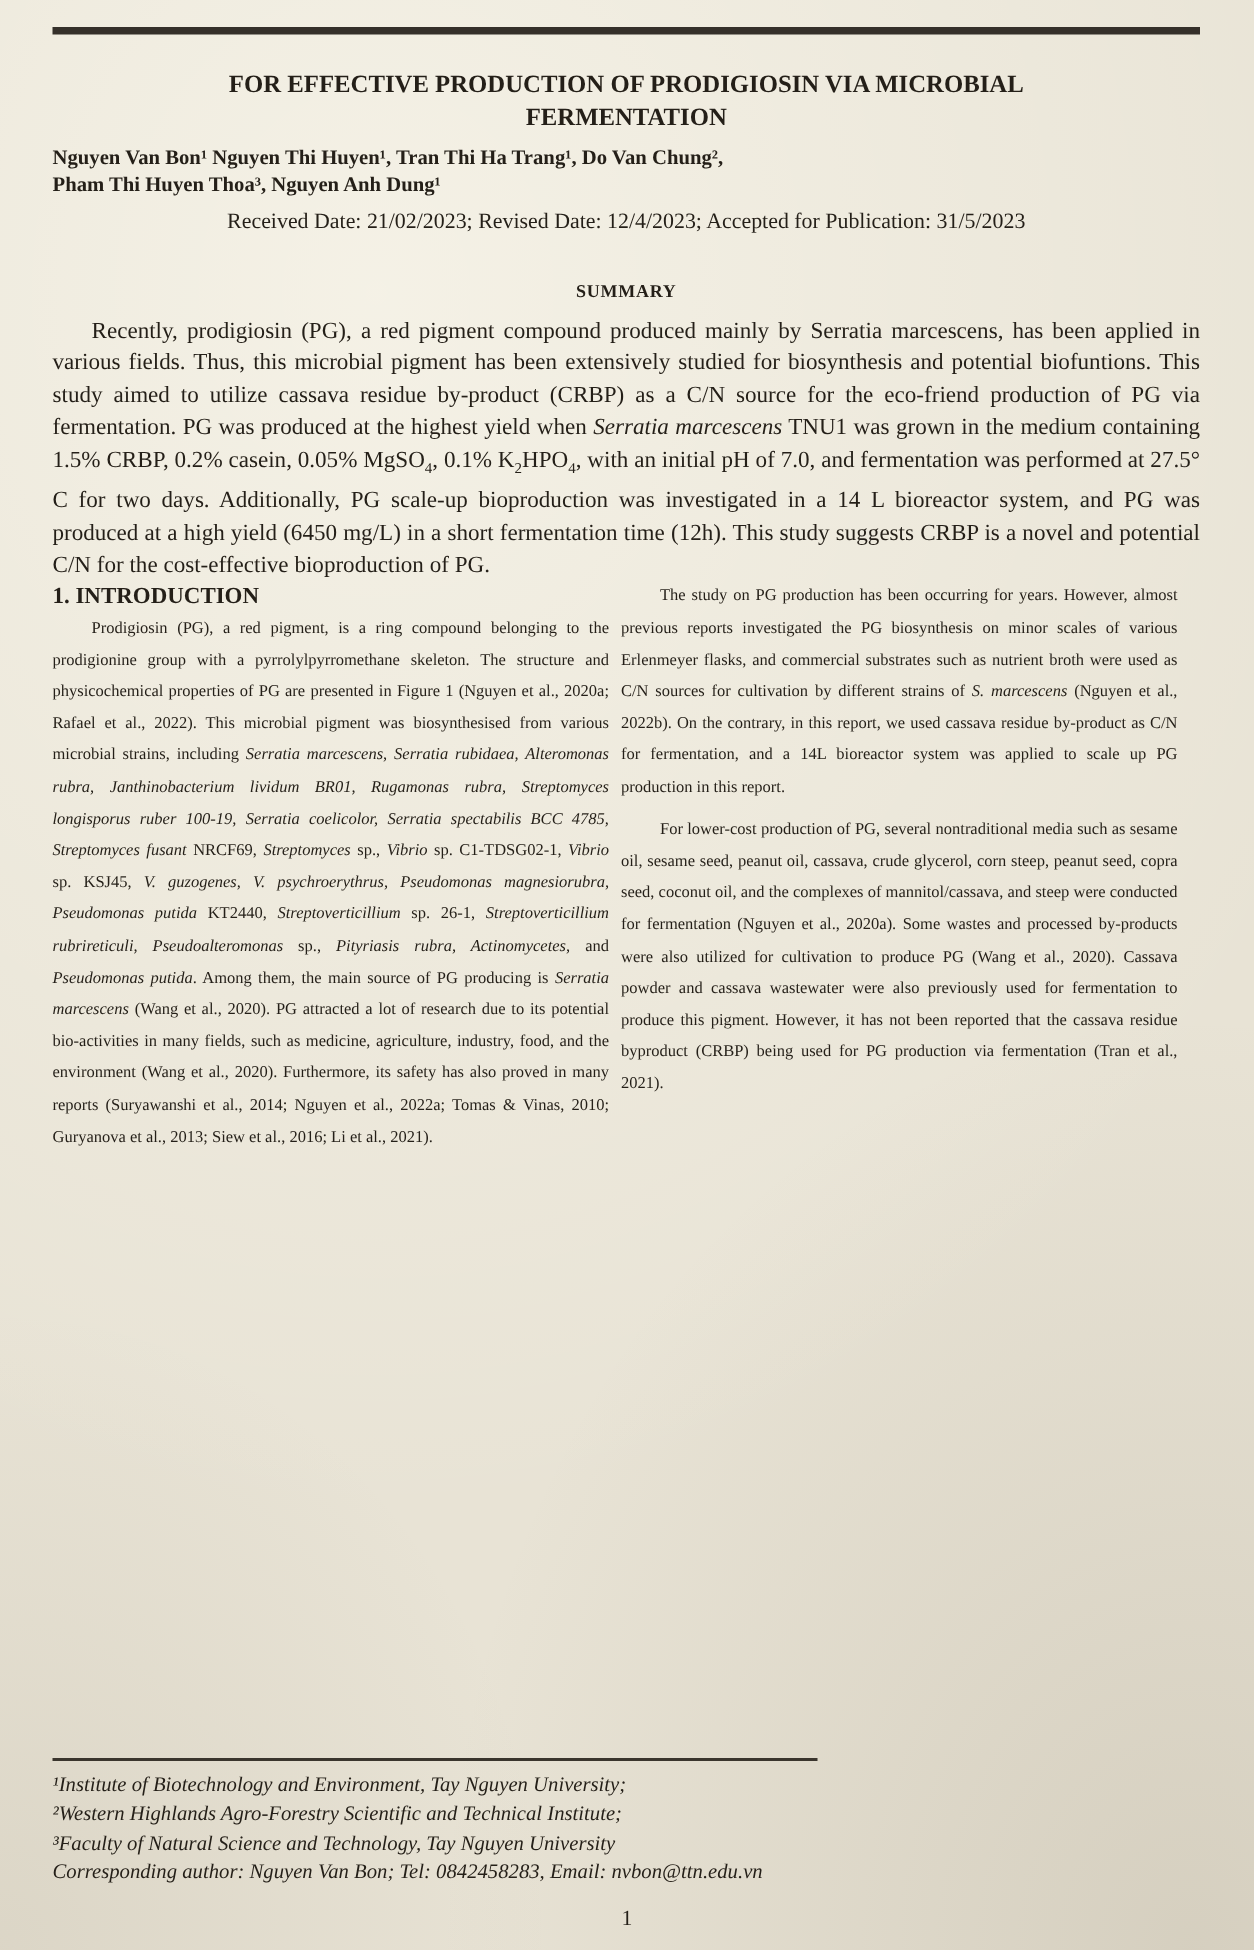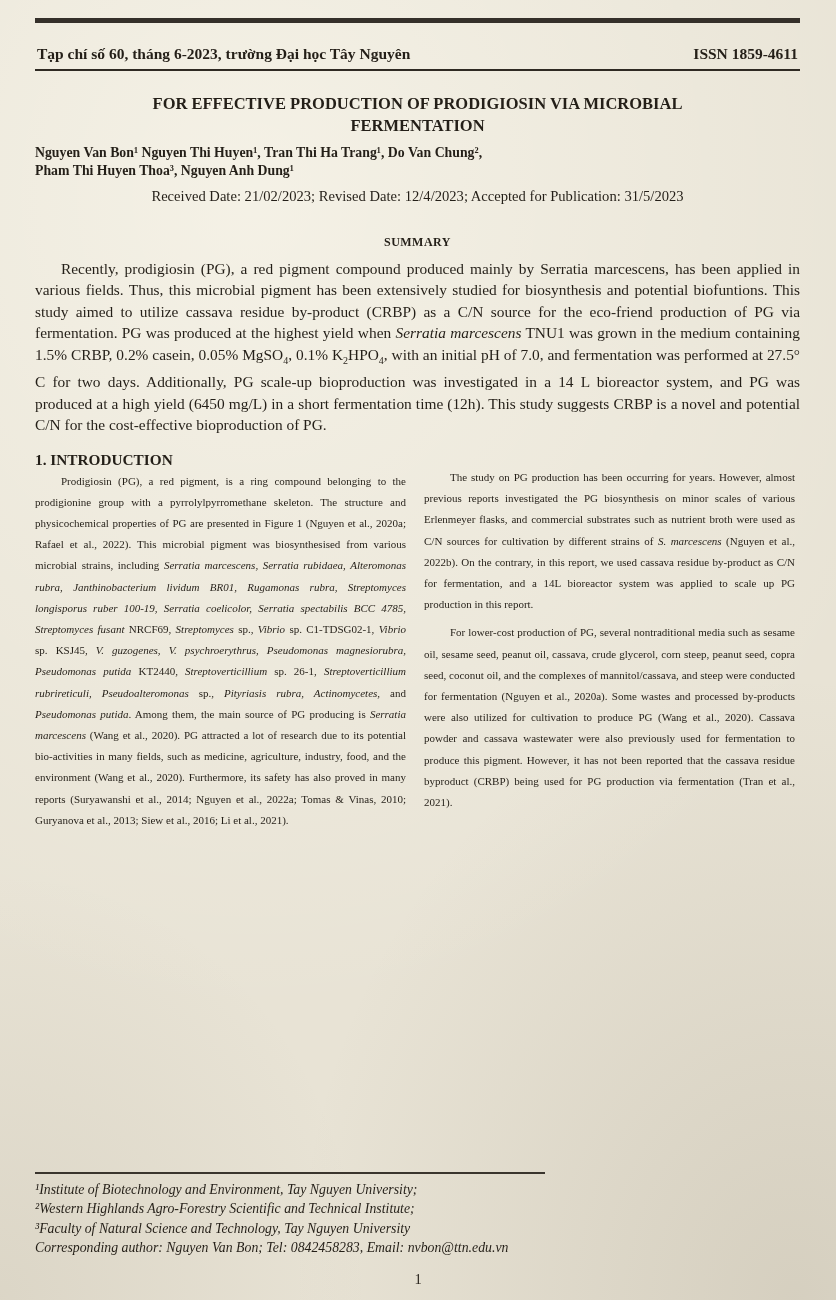--- a/index.html
+++ b/index.html
@@ -36,45 +36,41 @@
   .summary-body{
     margin-top:8px;
     font-size:15.4px;line-height:21.4px;
     text-align:justify;text-indent:26px;
   }
   .keywords{
     margin-top:7px;
     font-style:italic;font-size:15.2px;line-height:21px;
     text-indent:26px;text-align:justify;
   }
-  .columns{margin-top:14px;display:flex;gap:18px;align-items:center;}
+  .columns{display:flex;gap:8px;}
   .col{width:371px;}
   .section-heading{font-weight:bold;font-size:15.3px;line-height:21.2px;margin:0;}
   .body-par{
     font-size:11px;line-height:21.2px;
     text-align:justify;text-indent:26px;
     margin:0 0 7px 0;
   }
   sub{font-size:10px;}
   .footer{position:absolute;left:35px;right:40px;bottom:42px;}
   .footnote-rule{width:510px;height:2px;background:#3a352d;margin-bottom:6px;}
   .footnote-line{font-style:italic;font-size:13.8px;line-height:19.6px;}
   .page-number{position:absolute;left:0;right:0;bottom:12px;text-align:center;font-size:14.5px;}
 </style>
 </head>
 <body>
 
 <div class="page">
 
   <div class="top-rule"></div>
 
-  <div class="masthead">
-    <span>Tạp chí số 60, tháng 6-2023, trường Đại học Tây Nguyên</span>
-    <span>ISSN 1859-4611</span>
-  </div>
 
   <div class="title-block">
     <div>FOR EFFECTIVE PRODUCTION OF PRODIGIOSIN VIA MICROBIAL</div>
     <div>FERMENTATION</div>
   </div>
 
   <div class="authors">
     <div>Nguyen Van Bon¹ Nguyen Thi Huyen¹, Tran Thi Ha Trang¹, Do Van Chung²,</div>
     <div>Pham Thi Huyen Thoa³, Nguyen Anh Dung¹</div>
   </div>

